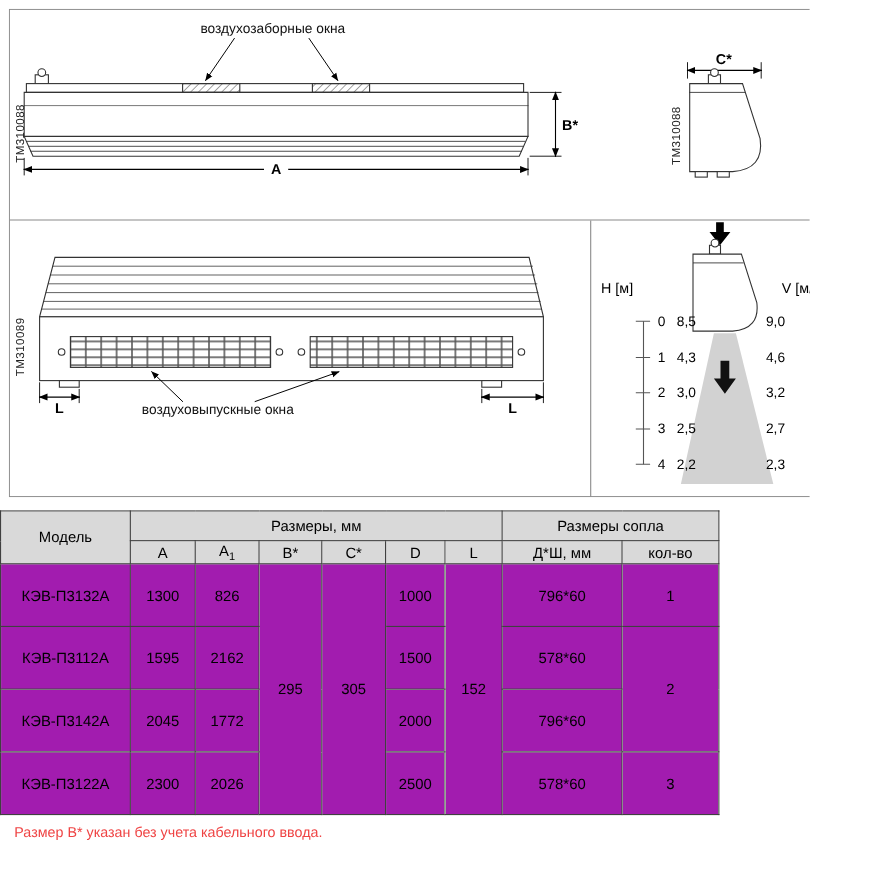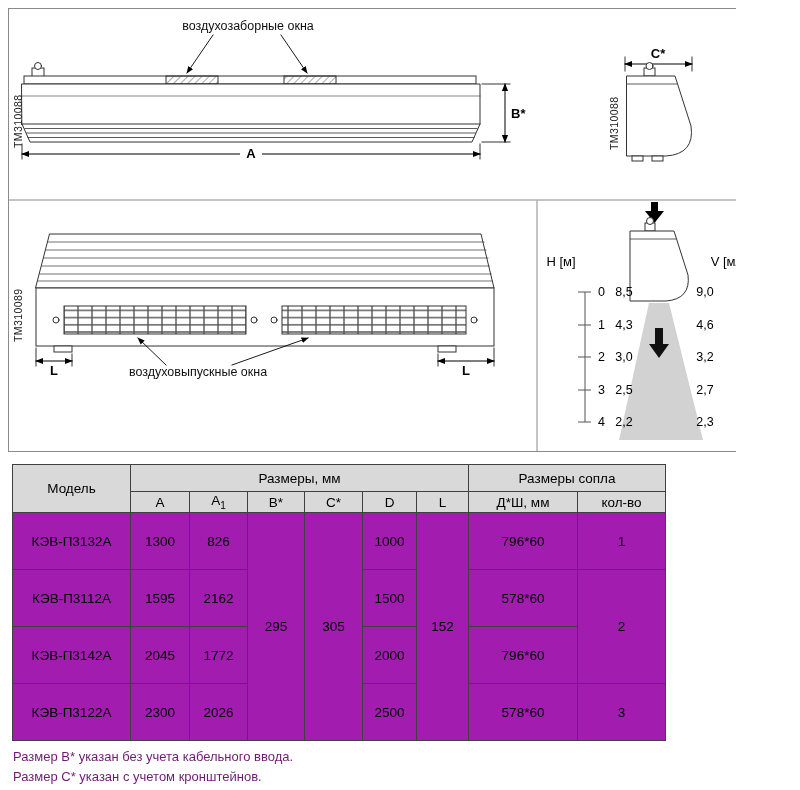--- a/index.html
+++ b/index.html
@@ -4,28 +4,28 @@
 <style>
   html,body{margin:0;padding:0;background:#fff;}
   .page{position:relative;width:736px;height:790px;background:#fff;font-family:"Liberation Sans",sans-serif;overflow:hidden;}
   .drawing{position:absolute;left:8px;top:8px;}
   svg text{font-family:"Liberation Sans",sans-serif;}
   .lbl{font-size:12.5px;fill:#111;}
   .dim{font-size:13px;font-weight:bold;fill:#000;}
   .tm{font-size:10.5px;fill:#222;letter-spacing:.4px;}
   .axis-lbl{font-size:13px;fill:#000;}
   .val{font-size:12.5px;fill:#000;}
-  .spec-table{position:absolute;left:12px;top:464px;border-collapse:collapse;table-layout:fixed;width:653px;font-size:13.5px;color:#000;}
+  .spec-table{position:absolute;left:0;top:464px;border-collapse:collapse;table-layout:fixed;width:653px;font-size:13.5px;color:#000;}
   .spec-table th,.spec-table td{border:1px solid #404040;text-align:center;vertical-align:middle;padding:0 3px;overflow:hidden;}
   .spec-table th{background:#d9d9d9;font-weight:normal;}
   .spec-table tr.gh th{height:26px;}
   .spec-table tr.sh th{height:20px;}
   .spec-table td{height:56px;background:#a21caf;}
   .spec-table sub{font-size:10px;}
-  .notes{position:absolute;left:13px;top:747px;font-size:13px;color:#701a75;line-height:1.55;}
+  .notes{position:absolute;left:13px;top:747px;font-size:13px;color:#ef4444;line-height:1.55;text-align:right;}
 </style>
 </head>
 <body>
 
 <div class="page">
 
   <div class="drawing">
     <svg width="784" height="444" viewBox="0 0 784 444">
       <defs>
         <marker id="arr" viewBox="0 0 10 10" refX="9" refY="5" markerWidth="8" markerHeight="8" orient="auto-start-reverse">
@@ -227,16 +227,15 @@
       <td>2026</td>
       <td>2500</td>
       <td>578*60</td>
       <td>3</td>
     </tr>
   </tbody>
     </table>
 
   <div class="notes">
     <div>Размер B* указан без учета кабельного ввода.</div>
-    <div>Размер C* указан с учетом кронштейнов.</div>
   </div>
 
 </div>
 
 </body></html>

